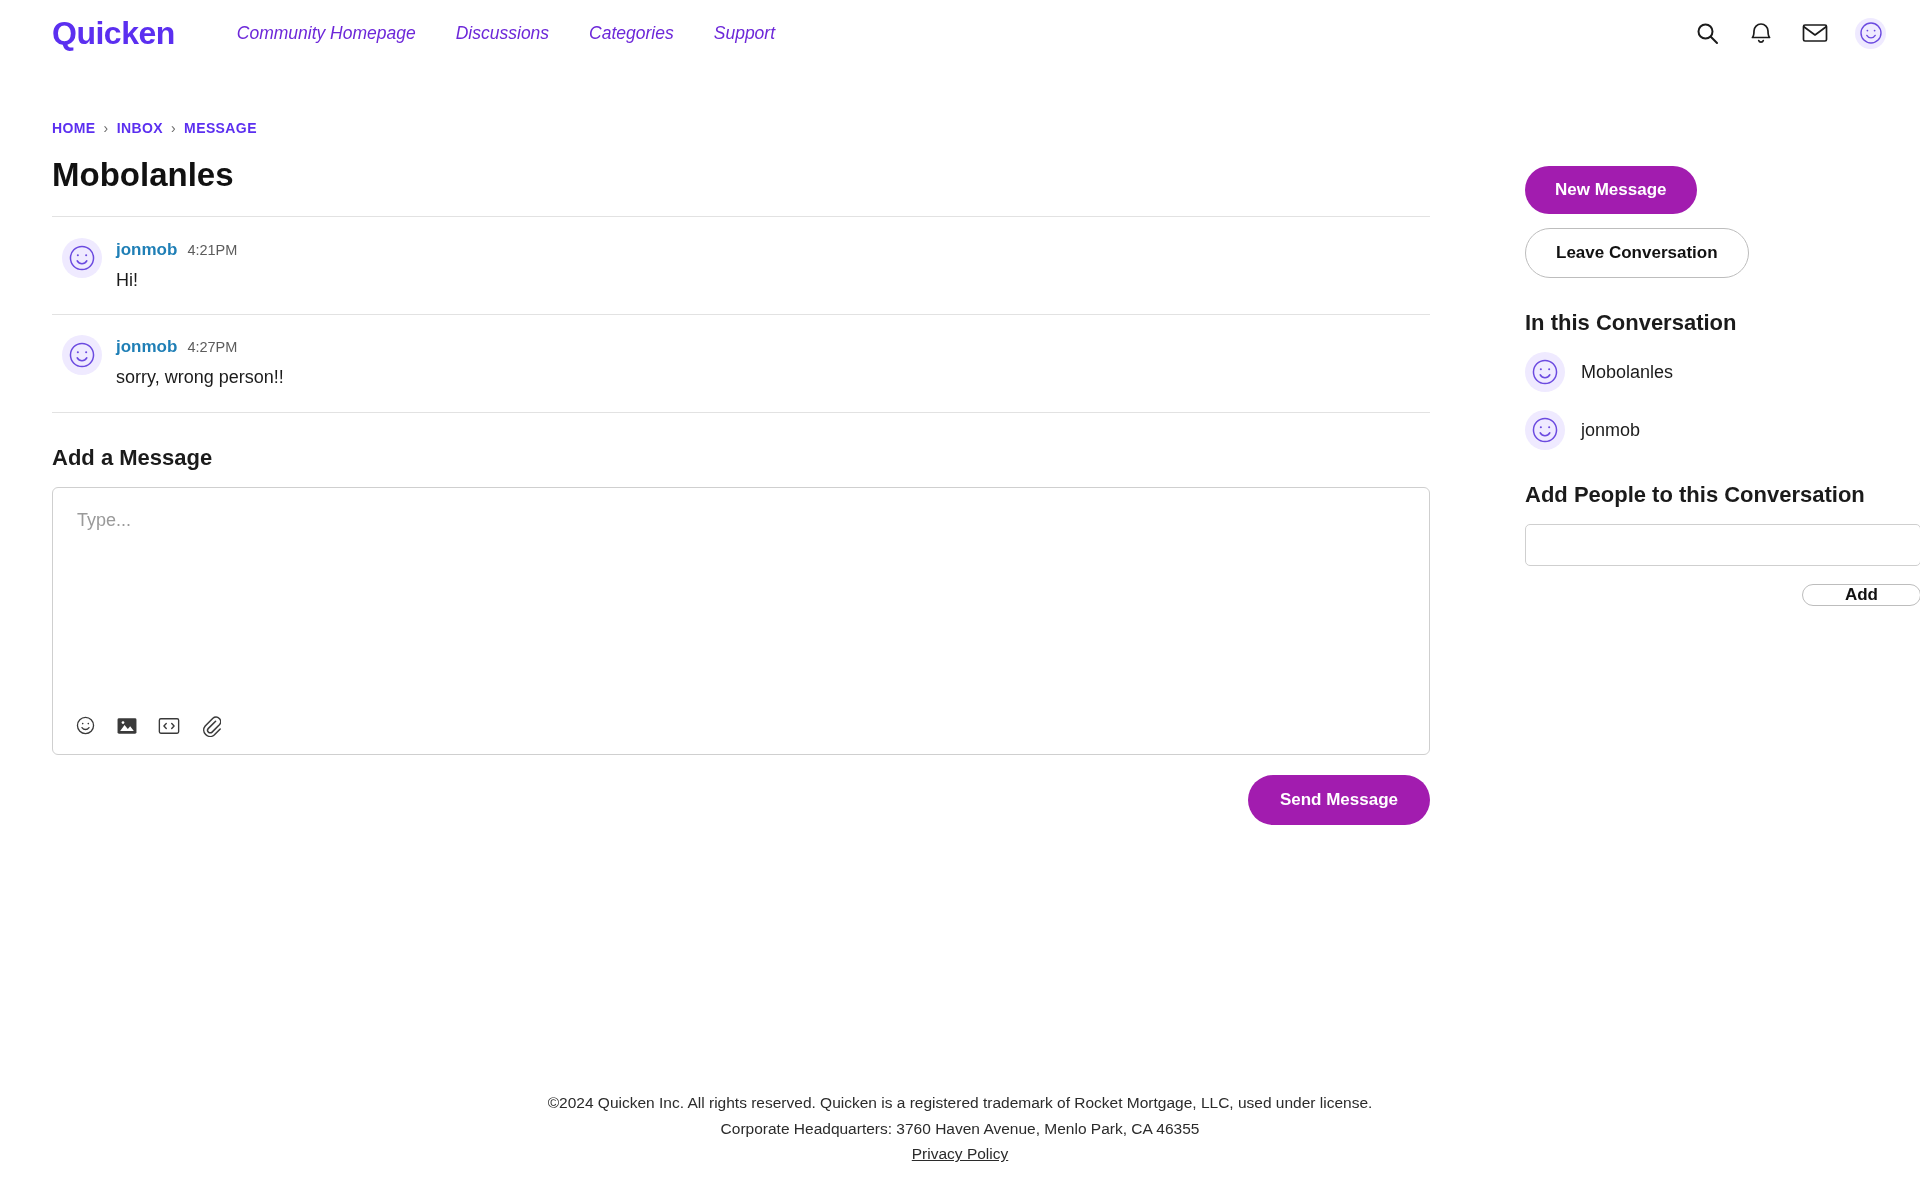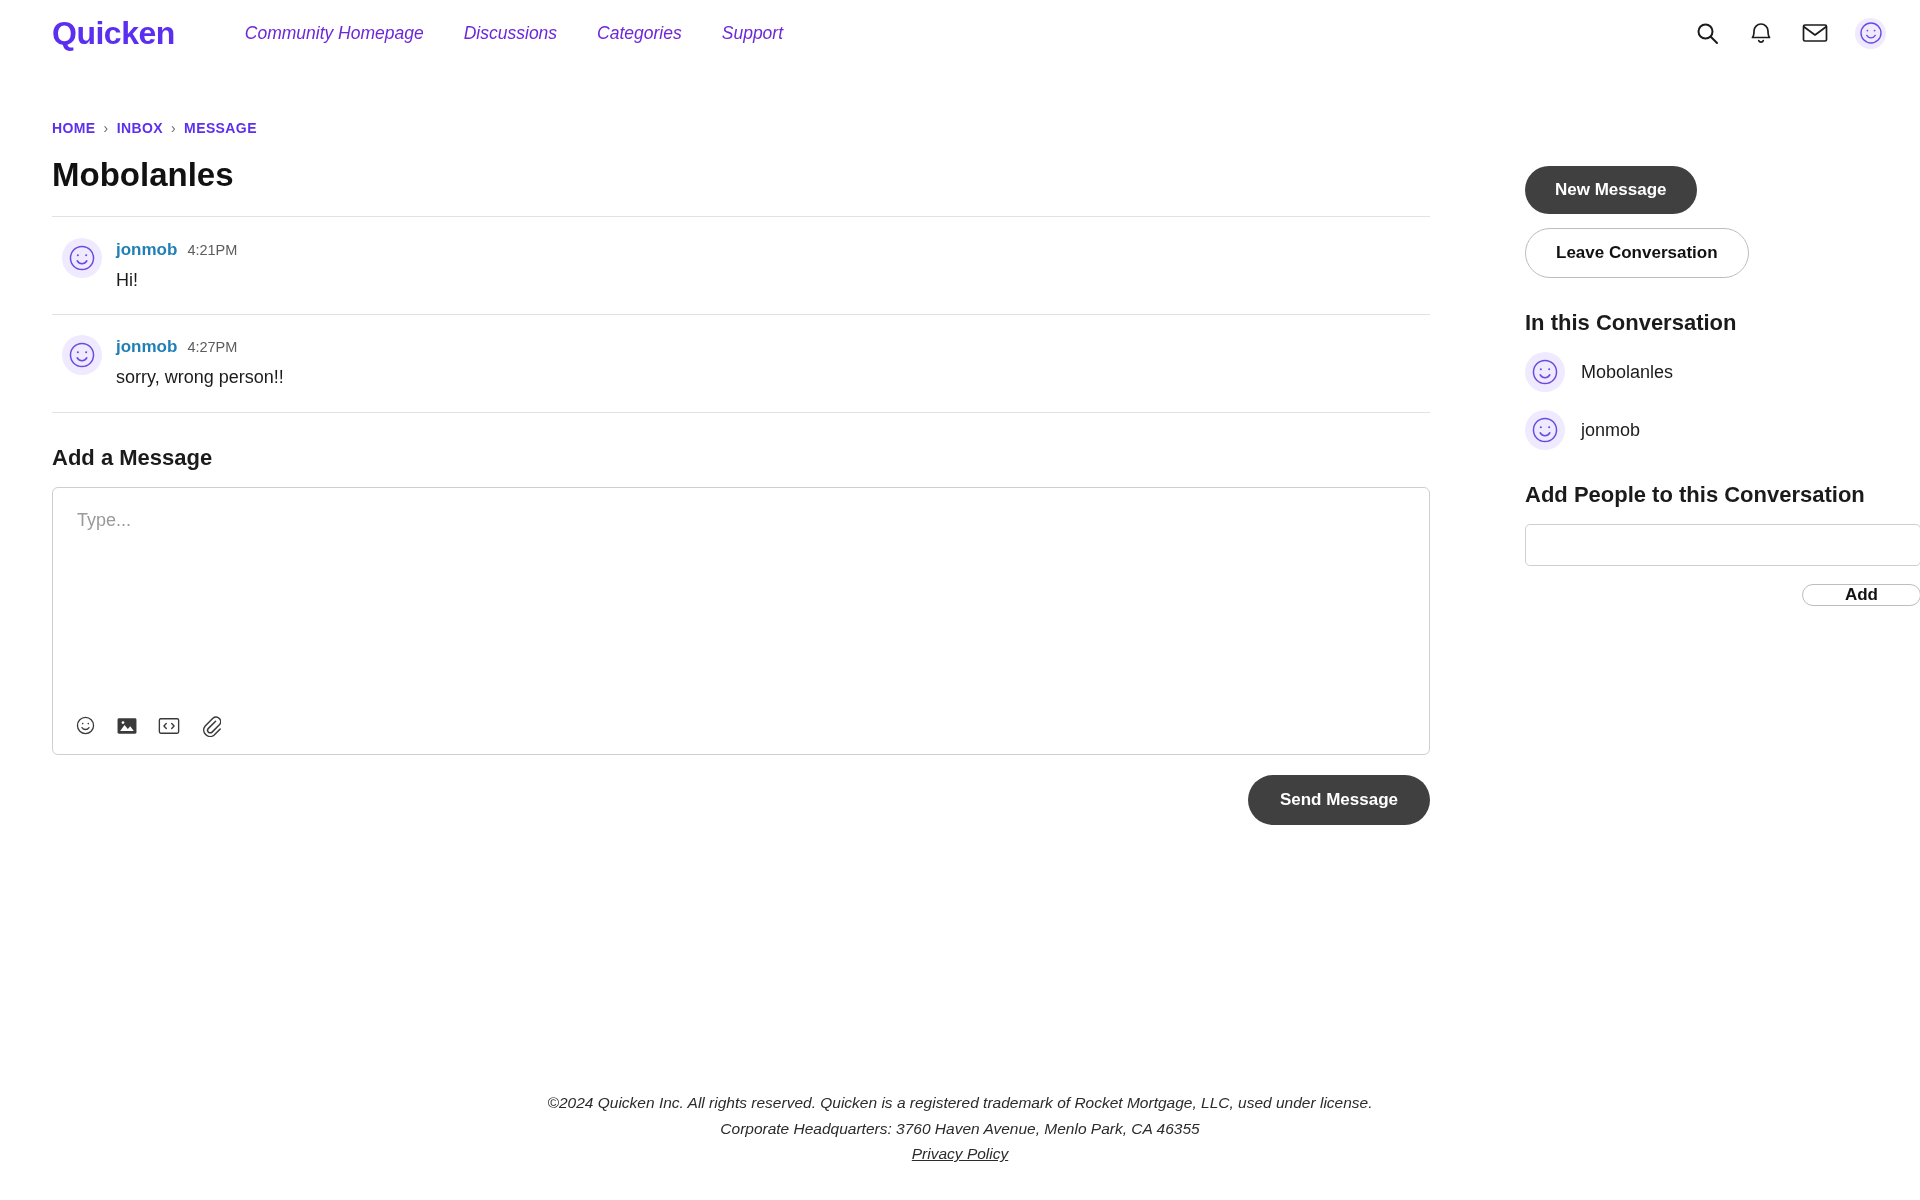--- a/index.html
+++ b/index.html
@@ -12,21 +12,20 @@
   }
   body { overflow: hidden; position: relative; }
 
   
   .header {
     height: 66px;
     display: flex;
     align-items: center;
     padding: 0 34px 0 52px;
     position: relative;
-    gap: 8px;
   }
   .brand {
     font-size: 32px;
     font-weight: bold;
     color: #5b2ff0;
     letter-spacing: -0.5px;
     margin-right: 62px;
     cursor: pointer;
     user-select: none;
   }
@@ -189,21 +188,21 @@
     width: 24px; height: 24px;
     display: flex; align-items: center; justify-content: center;
     cursor: pointer;
   }
   .send-row {
     display: flex;
     justify-content: flex-end;
     margin-top: 20px;
   }
   .btn-primary {
-    background: #404040;
+    background: #a21caf;
     color: #fff;
     border: none;
     border-radius: 30px;
     font-size: 17px;
     font-weight: bold;
     padding: 15px 32px;
     cursor: pointer;
     font-family: "Liberation Sans", sans-serif;
   }
   .btn-outline {
@@ -260,21 +259,20 @@
 
   
   .footer {
     position: absolute;
     left: 0; right: 0;
     top: 1090px;
     text-align: center;
     font-size: 15.5px;
     color: #2b2b2b;
     line-height: 1.65;
-    font-style: italic;
   }
   .footer a {
     color: #2b2b2b;
     text-decoration: underline;
   }
 </style>
 </head>
 <body>
 
 <div class="header">

